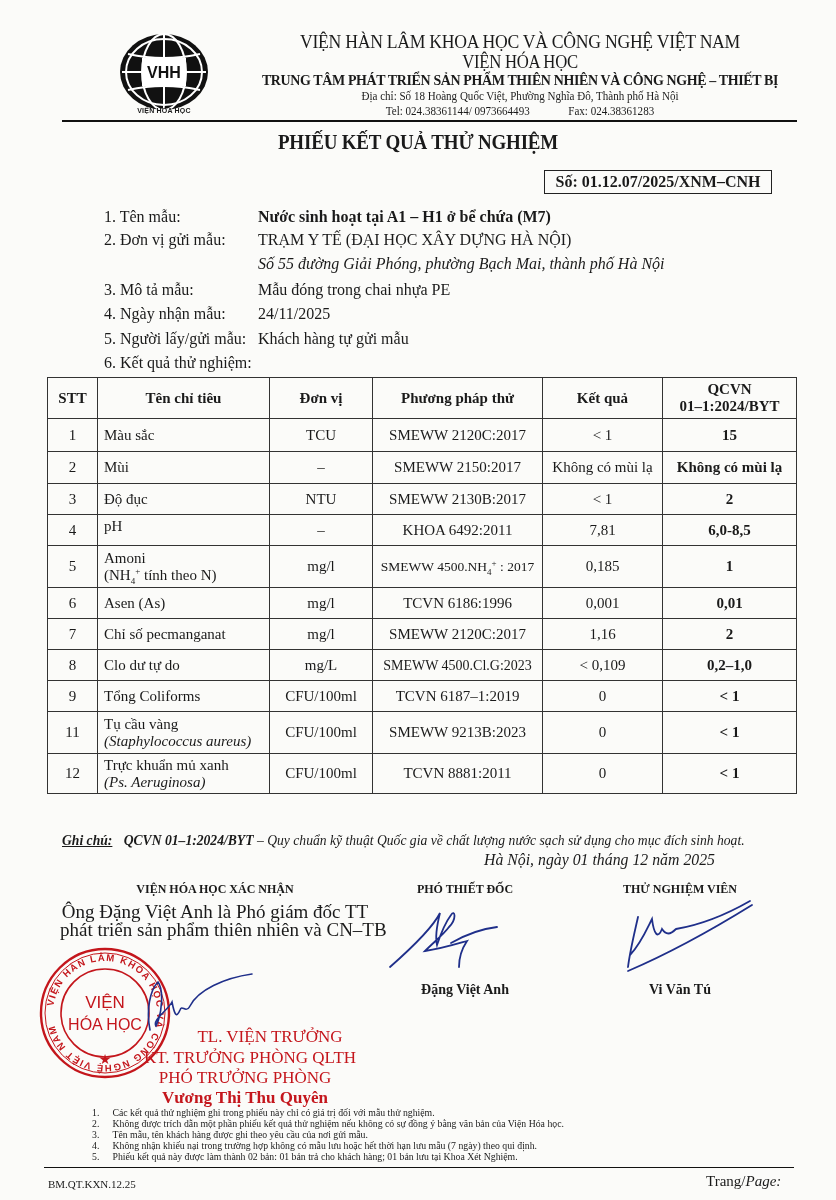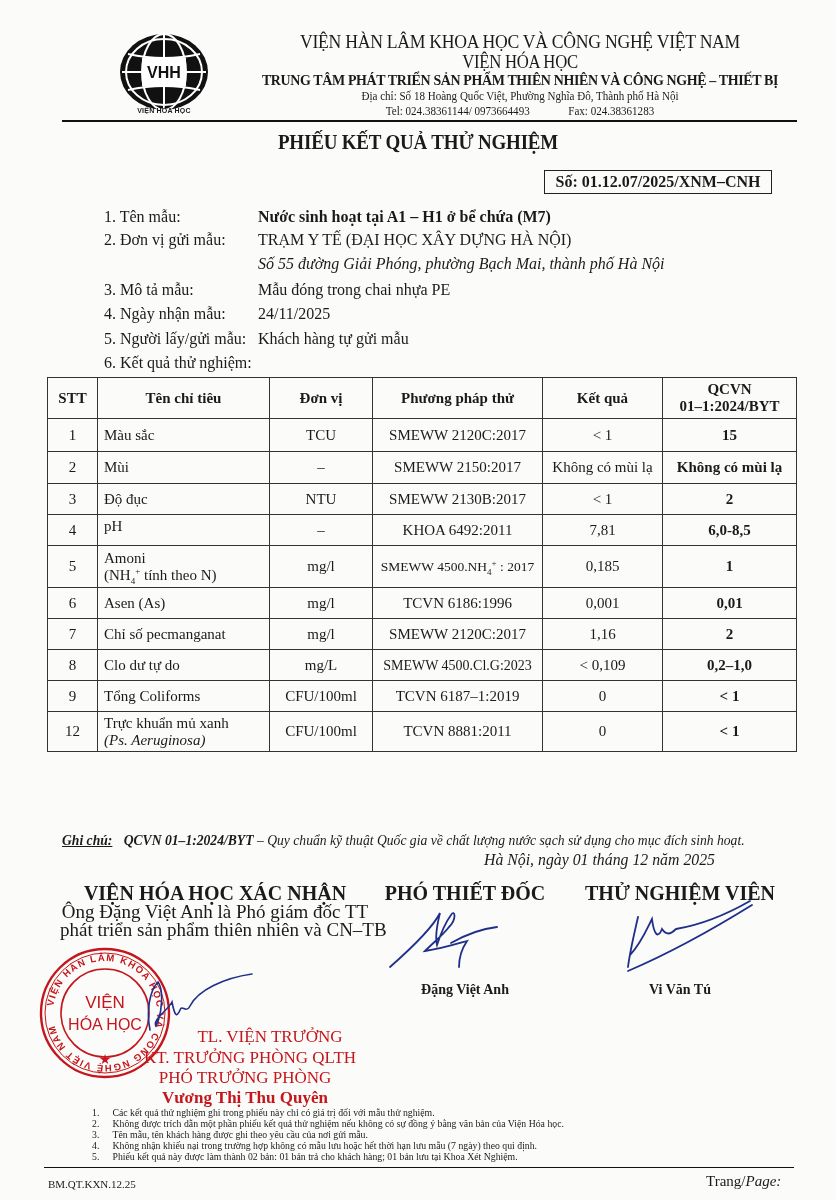--- a/index.html
+++ b/index.html
@@ -45,21 +45,21 @@
   .c-limit { text-align: center; font-weight: bold; }
   sup, sub { font-size: 9px; line-height: 0; }
 
   
   .note { left: 62px; top: 832px; font-size: 14.5px; font-style: italic; white-space: nowrap; transform: scaleX(0.94); transform-origin: left; }
   .note .lbl { font-weight: bold; text-decoration: underline; margin-right: 12px; }
   .note .std { font-weight: bold; }
   .date { left: 484px; top: 850px; font-size: 17px; font-style: italic; white-space: nowrap; transform: scaleX(0.93); transform-origin: left; }
 
   
-  .sig-head { font-size: 20px; font-weight: bold; text-align: center; white-space: nowrap; }
+  .sig-head { font-size: 12px; font-weight: bold; text-align: center; white-space: nowrap; }
   .sig-sub { font-size: 19px; text-align: center; white-space: nowrap; }
   .sig-name { font-size: 14px; font-weight: bold; text-align: center; white-space: nowrap; }
   .red-line { font-size: 17px; text-align: center; white-space: nowrap; color: #c4161c; }
 
   .stamp { left: 38px; top: 946px; width: 134px; height: 134px; }
   .sign-svg { pointer-events: none; }
 
   
   .fn { left: 92px; font-size: 10.5px; white-space: nowrap; line-height: 11px; transform: scaleX(0.93); transform-origin: left; }
   .fn .num { display: inline-block; width: 22px; }
@@ -216,20 +216,31 @@
       <td class="c-limit">0,2–1,0</td>
     </tr>
     <tr style="height:31px;">
       <td class="c-stt">9</td>
       <td class="c-name">Tổng Coliforms</td>
       <td class="c-unit" style="padding:0 2px;">CFU/100ml</td>
       <td class="c-method">TCVN 6187–1:2019</td>
       <td class="c-result">0</td>
       <td class="c-limit">&lt; 1</td>
     </tr>
+    <tr style="height:42px;">
+      <td class="c-stt">11</td>
+      <td class="c-name">
+        <div>Tụ cầu vàng</div>
+        <div class="italic">(Staphylococcus aureus)</div>
+      </td>
+      <td class="c-unit" style="padding:0 2px;">CFU/100ml</td>
+      <td class="c-method">SMEWW 9213B:2023</td>
+      <td class="c-result">0</td>
+      <td class="c-limit">&lt; 1</td>
+    </tr>
     <tr style="height:40px;">
       <td class="c-stt">12</td>
       <td class="c-name">
         <div>Trực khuẩn mủ xanh</div>
         <div class="italic">(Ps. Aeruginosa)</div>
       </td>
       <td class="c-unit" style="padding:0 2px;">CFU/100ml</td>
       <td class="c-method">TCVN 8881:2011</td>
       <td class="c-result">0</td>
       <td class="c-limit">&lt; 1</td>

